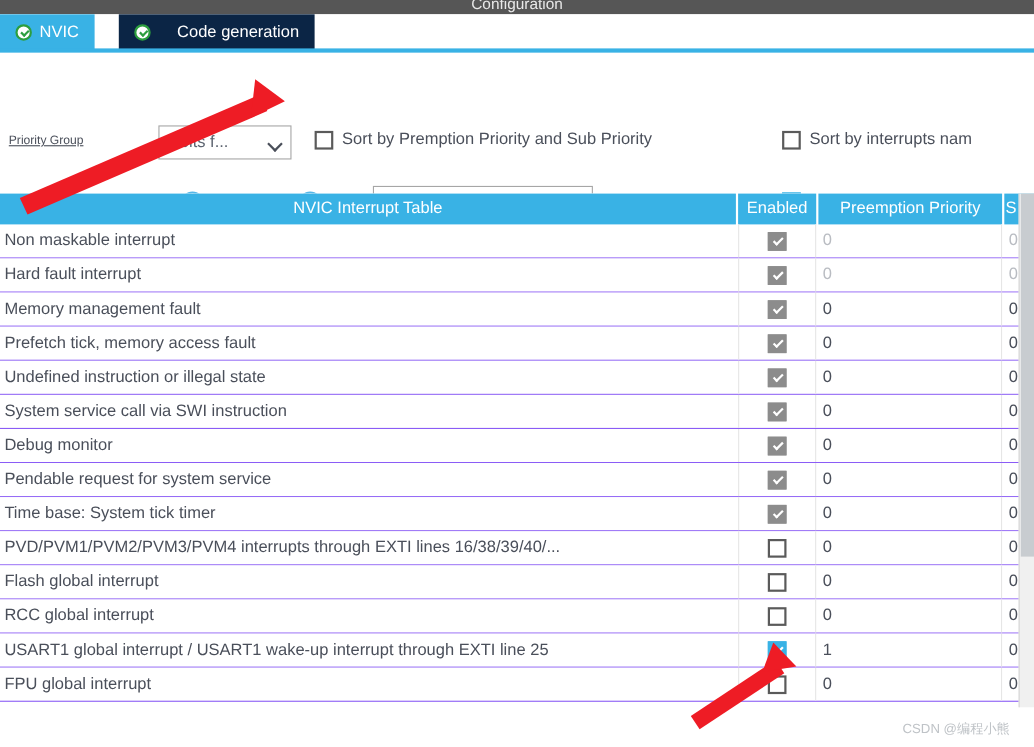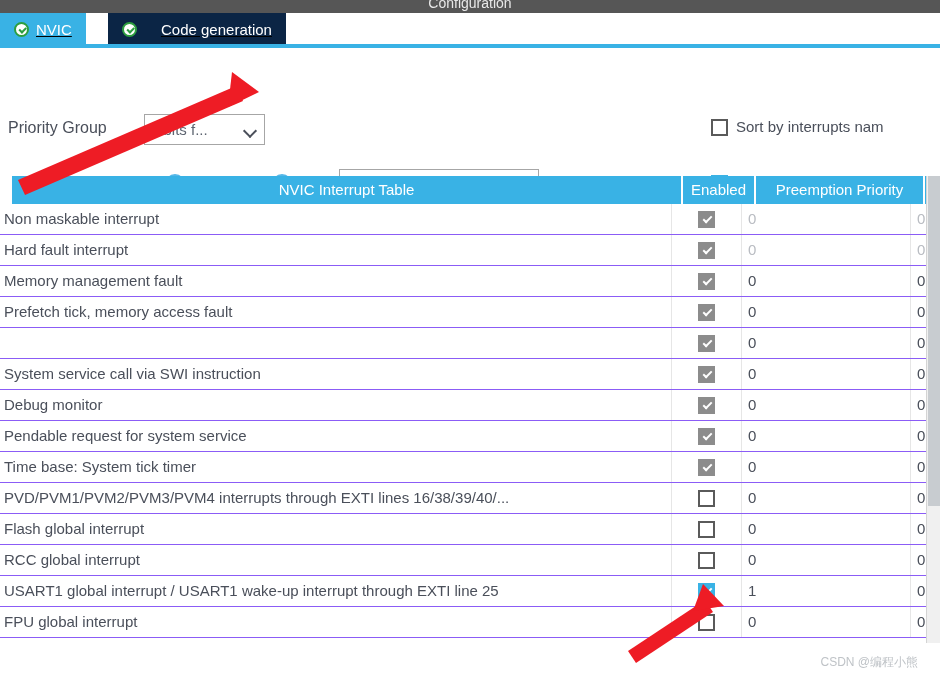--- a/index.html
+++ b/index.html
@@ -54,21 +54,20 @@
   .tab {
     position: absolute;
     top: 0;
     height: 33px;
     display: flex;
     align-items: center;
     box-sizing: border-box;
     padding: 0 14px;
     white-space: nowrap;
     cursor: pointer;
-    text-decoration: underline;
   }
   .tab-nvic {
     left: 0;
     background: #39b2e5;
   }
   .tab-codegen {
     left: 108px;
     background: #0b2545;
   }
   .tab-label {
@@ -108,23 +107,24 @@
   .options {
     position: absolute;
     left: 0; top: 48px;
     width: 940px;
     height: 117px;
     background: #ffffff;
   }
   .lbl {
     position: absolute;
     color: #4a4f5a;
-    font-size: 16px;
+    font-size: 11px;
     line-height: 18px;
     white-space: nowrap;
+    text-decoration: underline;
   }
   .priority-group-label { left: 8px; top: 71px; }
   .search-label { left: 8px; top: 127px; }
   .show-label { left: 277px; top: 127px; }
 
   
   .combo {
     position: absolute;
     box-sizing: border-box;
     border: 1px solid #a6a6a6;
@@ -245,21 +245,20 @@
     top: 0;
     height: 32px;
     background: #39b2e5;
     color: #ffffff;
     font-size: 15px;
     line-height: 28px;
     box-sizing: border-box;
     white-space: nowrap;
     overflow: hidden;
     cursor: pointer;
-    margin-left: 12px;
   }
   .th-name  { left: 0;   width: 669px; text-align: center; }
   .th-en    { left: 671px; width: 71px;  text-align: center; }
   .th-pre   { left: 744px; width: 167px; text-align: center; }
   .th-sub   { left: 913px; width: 27px;  text-align: left; padding-left: 1px; }
 
   .rows {
     position: relative;
     top: 0;
   }
@@ -401,20 +400,24 @@
 
   <div class="options">
 
     <div class="lbl priority-group-label">Priority Group</div>
 
     <div class="combo combo-priority-group">
       <span class="combo-text">2 bits f...</span>
       <span class="caret"></span>
     </div>
 
+    <div class="opt-check opt-sort-preemption">
+      <span class="cbox"></span>
+      <span class="txt">Sort by Premption Priority and Sub Priority</span>
+    </div>
 
     <div class="opt-check opt-sort-name">
       <span class="cbox"></span>
       <span class="txt">Sort by interrupts nam</span>
     </div>
 
     <div class="lbl search-label">Search</div>
 
     <div class="circ-icon icon-prev"></div>
     <div class="circ-icon icon-next"></div>
@@ -466,20 +469,21 @@
         </div>
         <div class="trow">
           <div class="cell-name">Prefetch tick, memory access fault</div>
           <div class="cell-en">
             <span class="tbox disabled"></span>
           </div>
           <div class="cell-pre">0</div>
           <div class="cell-sub">0</div>
         </div>
         <div class="trow">
+          <div class="cell-name">Undefined instruction or illegal state</div>
           <div class="cell-en">
             <span class="tbox disabled"></span>
           </div>
           <div class="cell-pre">0</div>
           <div class="cell-sub">0</div>
         </div>
         <div class="trow">
           <div class="cell-name">System service call via SWI instruction</div>
           <div class="cell-en">
             <span class="tbox disabled"></span>

